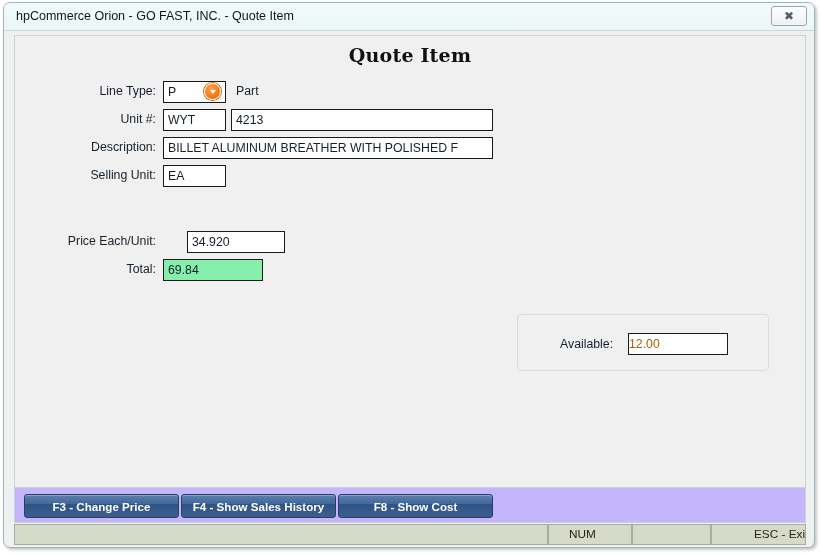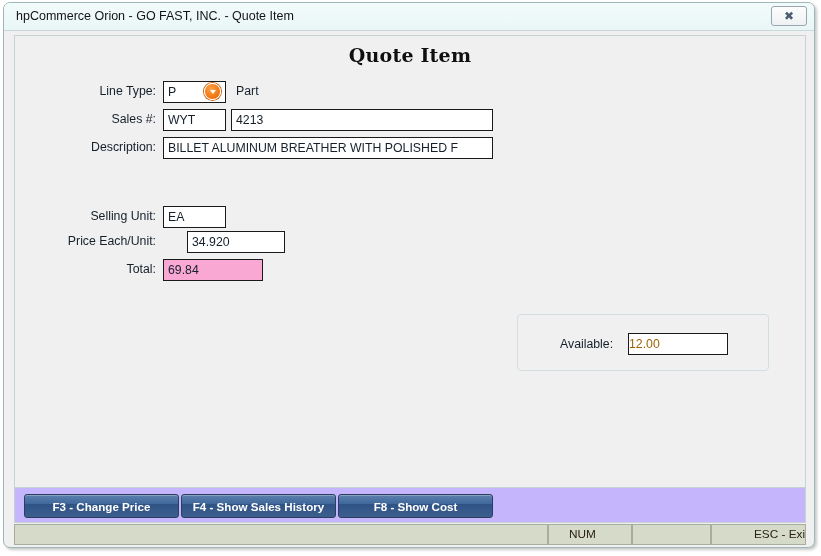--- a/index.html
+++ b/index.html
@@ -119,21 +119,21 @@
     border: 1px solid #1a1a1a;
     box-sizing: border-box;
     font-size: 12.3px;
     color: #15202b;
     padding: 0 0 0 4px;
     line-height: 20px;
     white-space: nowrap;
     overflow: hidden;
   }
   .finput.readonly {
-    background: #f9a8d4;
+    background: #86efac;
   }
   .ftext {
     position: absolute;
     top: 3px;
     font-size: 12.3px;
     color: #15202b;
     white-space: nowrap;
   }
 
   
@@ -266,31 +266,31 @@
     <div class="form-row" style="top:45px; left:8px; width:480px;">
       <div class="flabel">Line Type:</div>
       <div class="finput" style="left:140px; width:63px;">P</div>
       <div class="dd-btn" style="left:181px; top:2px;">
         <span class="chev"></span>
       </div>
       <div class="ftext" style="left:213px;">Part</div>
     </div>
 
     <div class="form-row" style="top:73px; left:8px; width:480px;">
-      <div class="flabel">Sales #:</div>
+      <div class="flabel">Unit #:</div>
       <div class="finput" style="left:140px; width:63px;">WYT</div>
       <div class="finput" style="left:208px; width:262px;">4213</div>
     </div>
 
     <div class="form-row" style="top:101px; left:8px; width:480px;">
       <div class="flabel">Description:</div>
       <div class="finput" style="left:140px; width:330px;">BILLET ALUMINUM BREATHER WITH POLISHED F</div>
     </div>
 
-    <div class="form-row" style="top:129px; left:8px; width:480px;margin-top:41px;">
+    <div class="form-row" style="top:129px; left:8px; width:480px;">
       <div class="flabel">Selling Unit:</div>
       <div class="finput" style="left:140px; width:63px;">EA</div>
     </div>
 
 
     <div class="form-row" style="top:195px; left:8px; width:480px;">
       <div class="flabel">Price Each/Unit:</div>
       <div class="finput" style="left:140px; width:98px;margin-left:24px;">34.920</div>
     </div>
 

